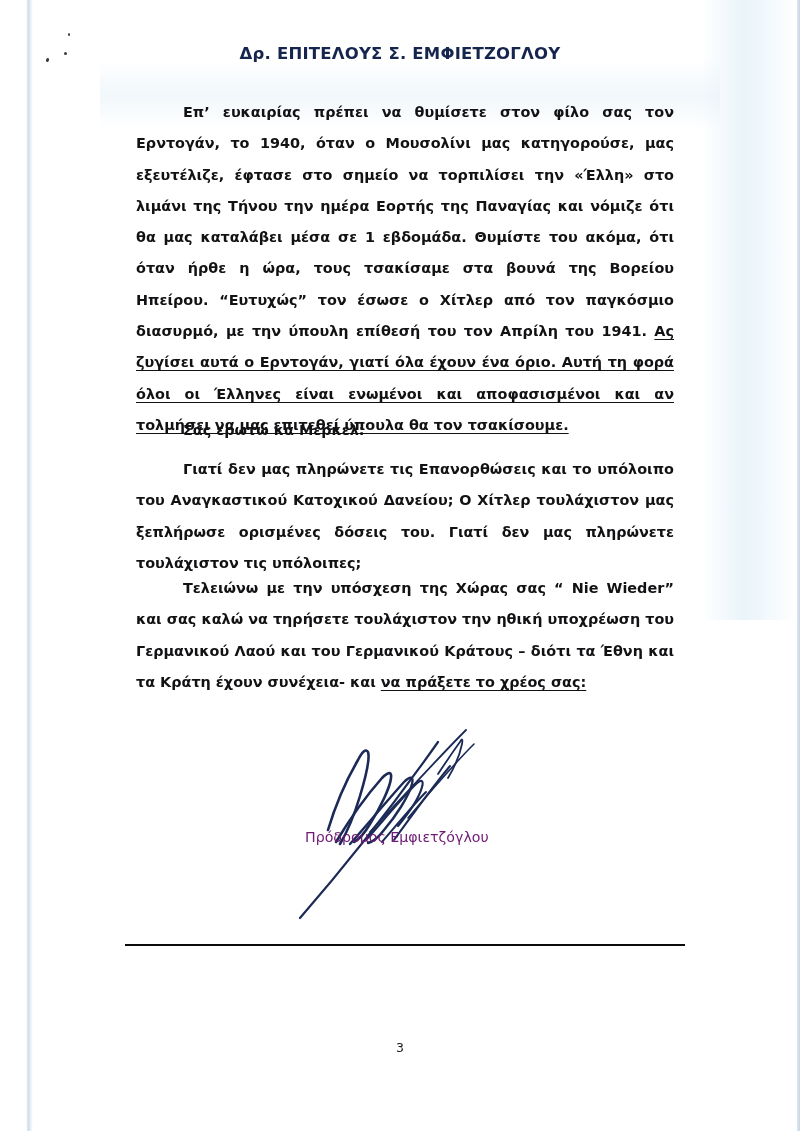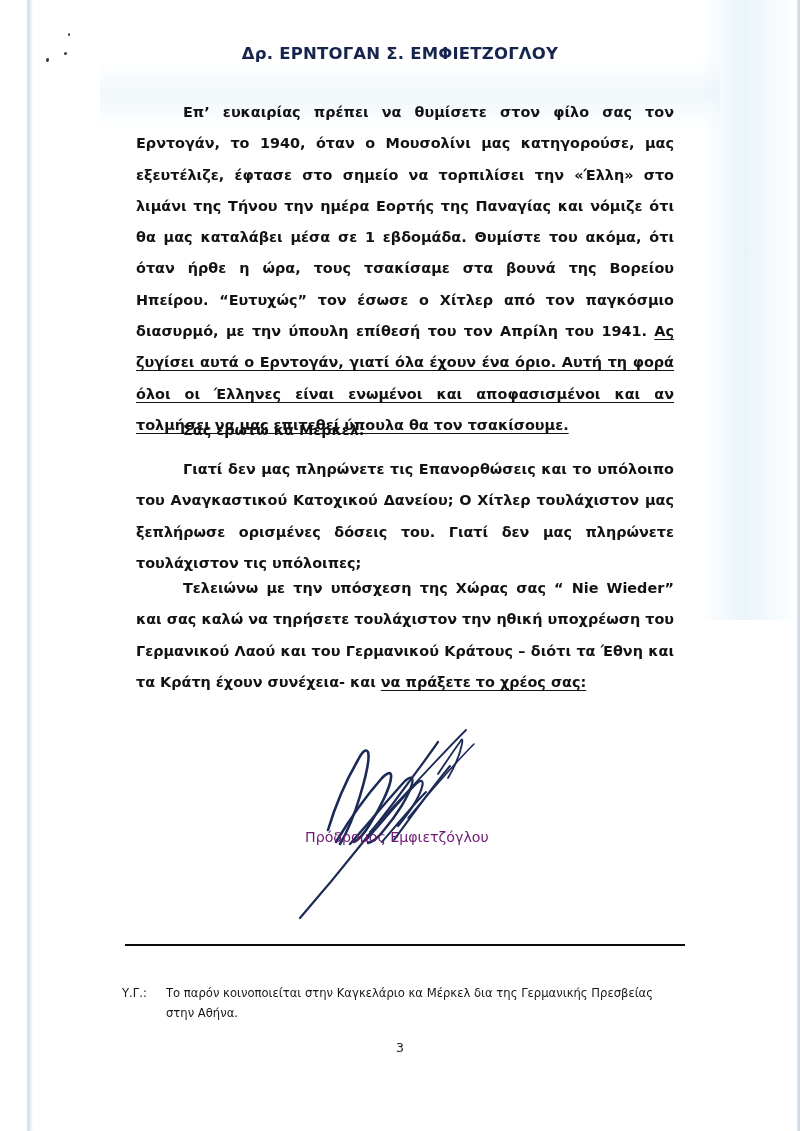--- a/index.html
+++ b/index.html
@@ -170,21 +170,21 @@
 <div class="page">
 
   <div class="scan-edge-left"></div>
   <div class="scan-tint2"></div>
   <div class="scan-tint"></div>
   <div class="scan-edge-right"></div>
   <div class="speck s1"></div>
   <div class="speck s2"></div>
   <div class="speck s3"></div>
 
-  <div class="doc-title">Δρ. ΕΡΝΤΟΓΑΝ Σ. ΕΜΦΙΕΤΖΟΓΛΟΥ</div>
+  <div class="doc-title">Δρ. ΕΠΙΤΕΛΟΥΣ Σ. ΕΜΦΙΕΤΖΟΓΛΟΥ</div>
 
   <div class="body-block" id="para-intro">
     <p><span>Επ’ ευκαιρίας πρέπει να θυμίσετε στον φίλο σας τον Ερντογάν, το 1940, όταν ο Μουσολίνι μας κατηγορούσε, μας εξευτέλιζε, έφτασε στο σημείο να τορπιλίσει την «Έλλη» στο λιμάνι της Τήνου την ημέρα Εορτής της Παναγίας και νόμιζε ότι θα μας καταλάβει μέσα σε 1 εβδομάδα. Θυμίστε του ακόμα, ότι όταν ήρθε η ώρα, τους τσακίσαμε στα βουνά της Βορείου Ηπείρου. “Ευτυχώς” τον έσωσε ο Χίτλερ από τον παγκόσμιο διασυρμό, με την ύπουλη επίθεσή του τον Απρίλη του 1941. </span><span class="u">Ας ζυγίσει αυτά ο Ερντογάν, γιατί όλα έχουν ένα όριο. Αυτή τη φορά όλοι οι Έλληνες είναι ενωμένοι και αποφασισμένοι και αν τολμήσει να μας επιτεθεί ύπουλα θα τον τσακίσουμε.</span></p>
   </div>
 
   <div class="body-block" id="question-lead">
     <p><span>Σας ερωτώ κα Μέρκελ:</span></p>
   </div>
 
   <div class="body-block" id="para-questions">
@@ -215,19 +215,16 @@
         <path d="M168 52 C176 40 184 28 190 20 C192 16 193 17 192 22
                  C190 32 184 46 178 56" stroke-width="1.8"></path>
       </g>
     </svg>
   </div>
 
   <div class="signature-name">Πρόδρομος Εμφιετζόγλου</div>
 
   <div class="footer-rule"></div>
 
-  <div class="postscript">
-    <span class="ps-label">Υ.Γ.:</span><span class="ps-text">Το παρόν κοινοποιείται στην Καγκελάριο κα Μέρκελ δια της Γερμανικής Πρεσβείας στην  Αθήνα.</span>
-  </div>
 
   <div class="page-number">3</div>
 
 </div>
 
 </body></html>

